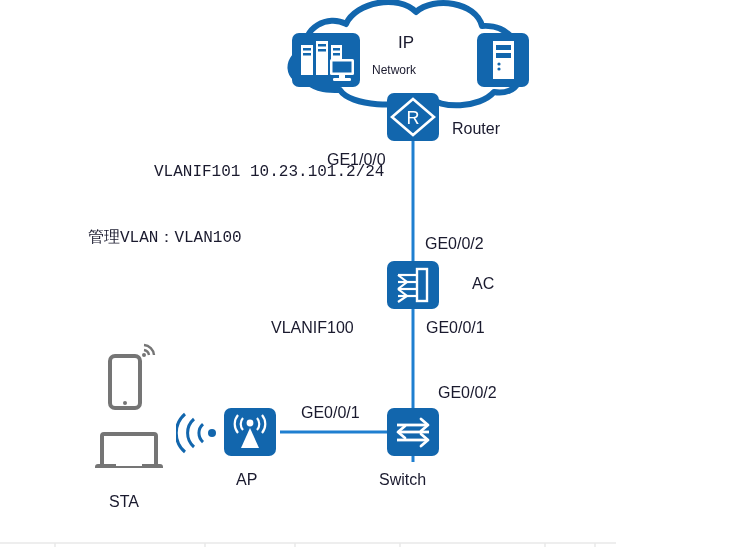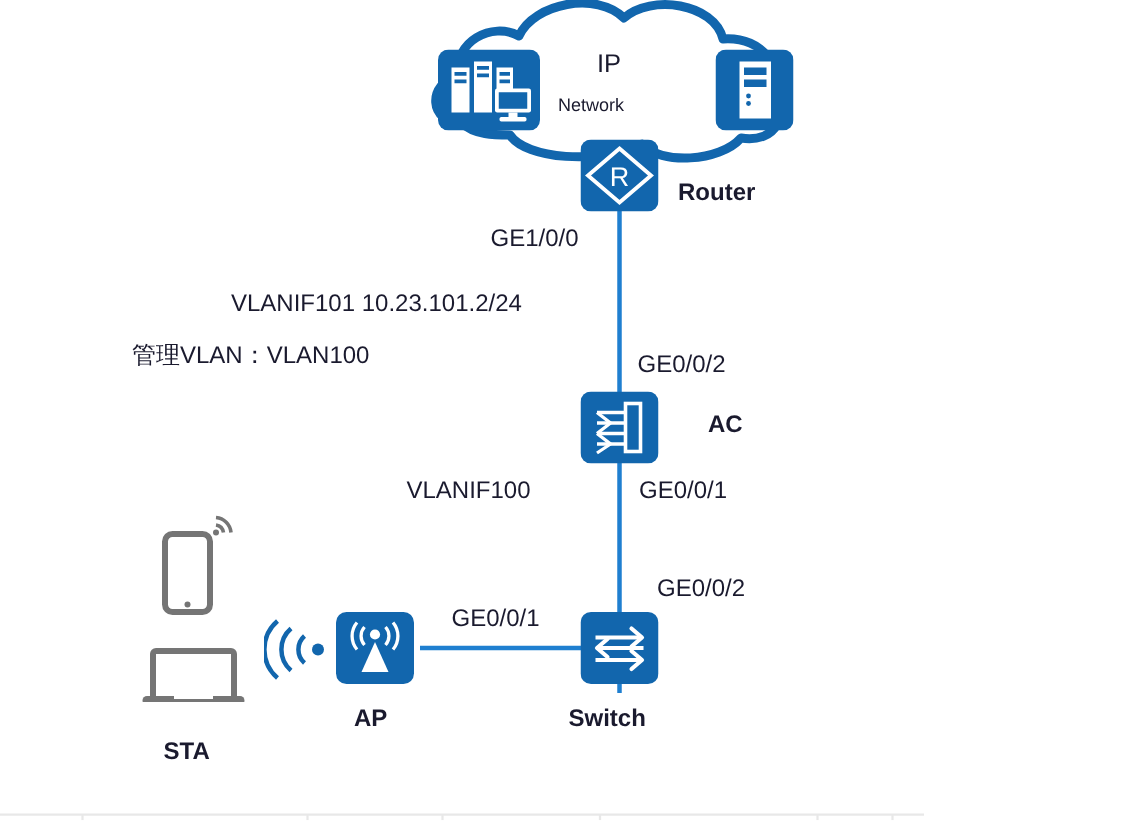--- a/index.html
+++ b/index.html
@@ -18,24 +18,24 @@
     overflow: hidden;
   }
   .lbl {
     position: absolute;
     color: #1a1a2e;
     font-size: 16px;
     line-height: 20px;
     white-space: nowrap;
   }
   .lbl-bold {
-    font-weight: bold;
+    font-weight: normal;
   }
   .lbl-cn {
-    font-family: Liberation Sans, sans-serif;
+    font-family: Liberation Mono, monospace;
     font-size: 16px;
   }
   .node {
     position: absolute;
   }
   .linklayer {
     position: absolute;
     left: 0;
     top: 0;
     width: 751px;
@@ -171,21 +171,21 @@
     <path d="M 50 7 A 11 11 0 0 1 60 17" fill="none" stroke="#757575" stroke-width="2.4"></path>
 
     <rect x="8" y="96" width="54" height="34" rx="2" fill="none" stroke="#757575" stroke-width="4"></rect>
     <rect x="1" y="126" width="68" height="6" rx="3" fill="#757575"></rect>
     <rect x="22" y="124" width="26" height="4" fill="#ffffff"></rect>
   </svg>
   <div class="lbl lbl-bold" style="left:109px; top:492px;">STA</div>
 
   <div class="lbl" style="left:327px; top:150px;">GE1/0/0</div>
 
-  <div class="lbl" style="left:154px; top:193px;">VLANIF101 10.23.101.2/24</div>
+  <div class="lbl" style="left:154px; top:162px;font-family:Liberation Mono, monospace;">VLANIF101 10.23.101.2/24</div>
 
   <div class="lbl" style="left:425px; top:234px;">GE0/0/2</div>
 
   <div class="lbl" style="left:426px; top:318px;">GE0/0/1</div>
 
   <div class="lbl" style="left:271px; top:318px;">VLANIF100</div>
 
 
   <div class="lbl" style="left:438px; top:383px;">GE0/0/2</div>
 

